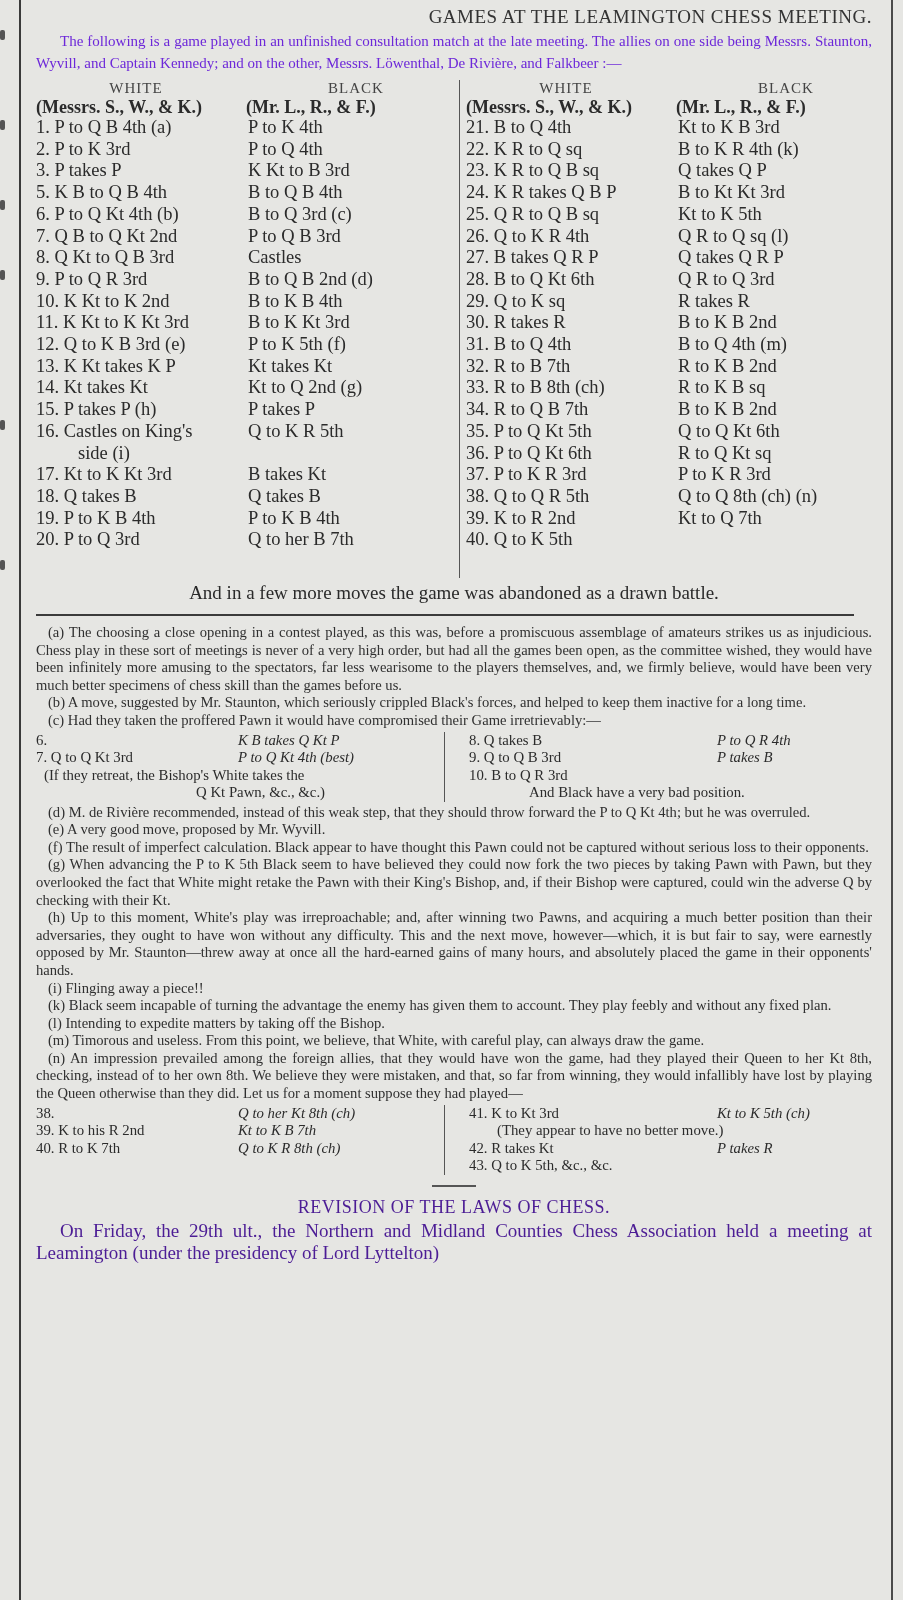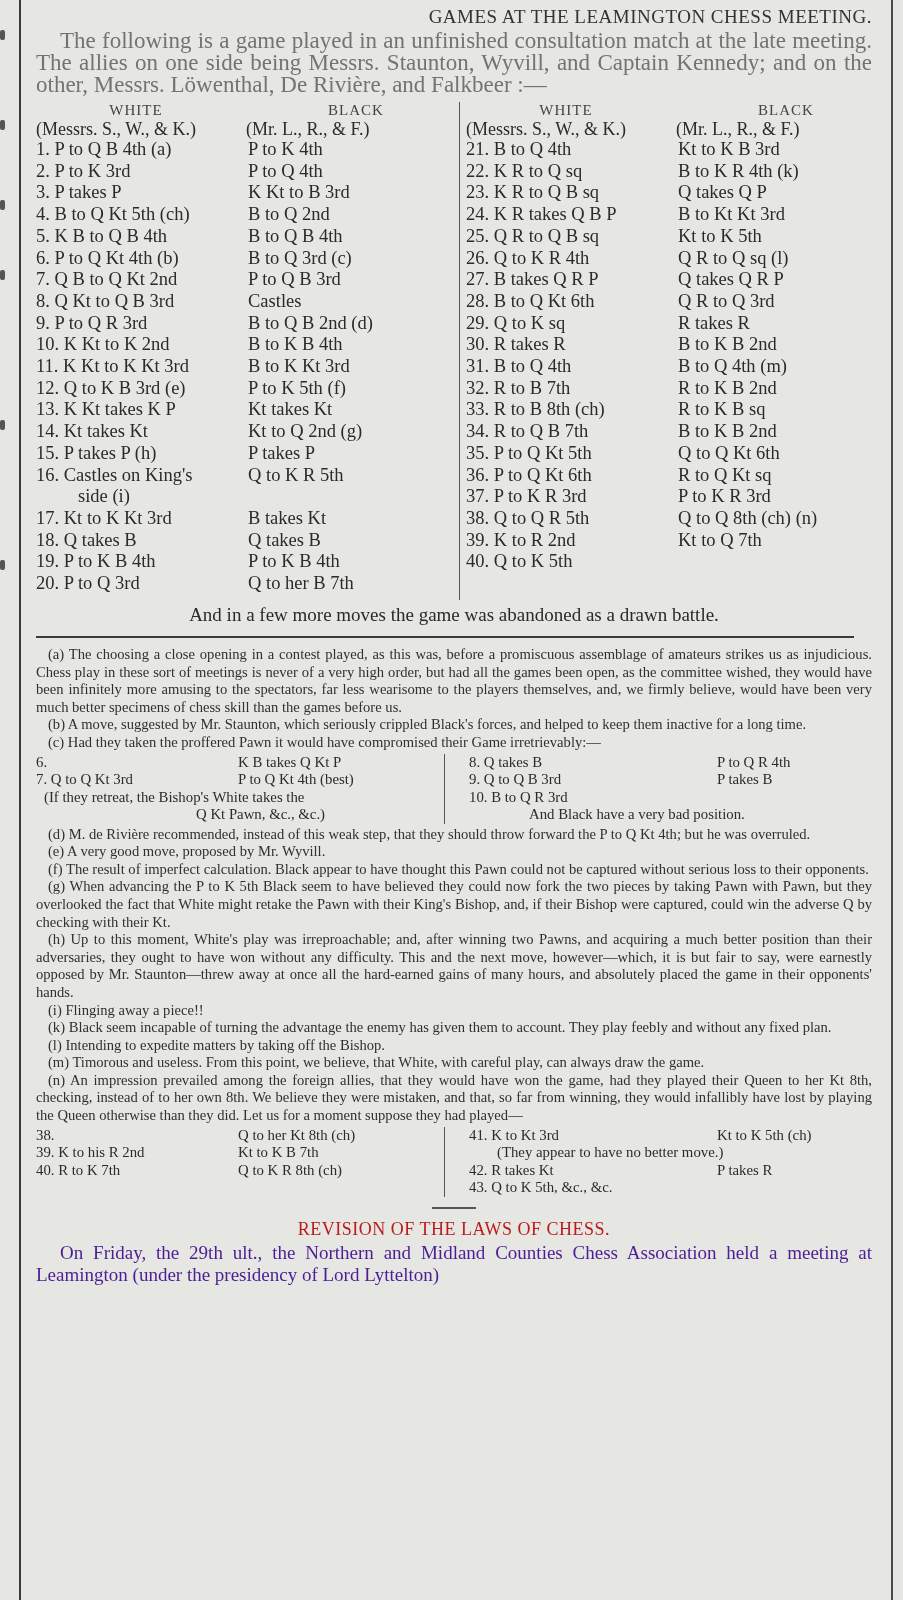--- a/index.html
+++ b/index.html
@@ -13,53 +13,53 @@
   .rule-left { position: absolute; left: 19px; top: 0; width: 2px; height: 1600px; background: #3a3a3a; }
   .rule-right { position: absolute; left: 891px; top: 0; width: 2px; height: 1600px; background: #4a4a4a; }
   .edge-marks { position: absolute; left: 0; top: 0; width: 8px; height: 1600px; }
   .edge-marks span { position: absolute; left: 0; width: 5px; height: 10px; background: #555; border-radius: 2px; }
   .col { position: absolute; left: 36px; width: 836px; top: 0; }
 
   .title {
     text-align: right; font-size: 19px; letter-spacing: 0.5px; margin-top: 6px;
     font-weight: normal; color: #333;
   }
-  .intro { font-size: 23px; line-height: 22px; text-align: justify; margin: 2px 0 0 0; text-indent: 24px; color: #737373; }
+  .intro { font-size: 15px; line-height: 22px; text-align: justify; margin: 2px 0 0 0; text-indent: 24px; color: #6d28d9; }
 
   .moves { position: relative; height: 498px; margin-top: 6px; }
   .moves .half { position: absolute; top: 0; }
   .moves .half.left { left: 0; width: 420px; }
   .moves .half.right { left: 423px; width: 420px; border-left: 1.5px solid #555; padding-left: 6px; height: 498px; }
   .hdr { display: flex; font-size: 15px; letter-spacing: 1px; color: #444; gap: 20px; }
   .hdr .w { width: 50%; text-align: center; }
   .hdr .b { width: 50%; text-align: center; }
-  .sub { display: flex; font-size: 18px; line-height: 20px; white-space: nowrap; }
+  .sub { display: flex; font-size: 18px; line-height: 20px; white-space: nowrap; font-weight: bold; }
   .sub .w { width: 210px; }
   .row { display: flex; font-size: 18.5px; line-height: 21.7px; white-space: nowrap; }
   .row .w { width: 212px; }
   .row .b { flex: 1; }
   .row.cont .w { padding-left: 42px; }
 
   .closing { text-align: center; font-size: 19px; margin-top: 4px; color: #2a2a2a; }
   .divider { border: none; border-top: 2px solid #3b3b3b; margin: 10px 0 8px 0; width: 818px; }
 
   .notes p { margin: 0; font-size: 14.6px; line-height: 17.6px; text-align: justify; text-indent: 12px; color: #303030; }
 
   .subgame { display: flex; position: relative; font-size: 14.8px; line-height: 17.5px; margin: 2px 0; }
   .subgame .sl { width: 408px; }
   .subgame .sr { flex: 1; border-left: 1.5px solid #555; padding-left: 24px; }
   .sg-row { display: flex; white-space: nowrap; }
   .sg-row .w { width: 202px; }
-  .sg-row .b { flex: 1; }
+  .sg-row .b { flex: 1; font-style: italic; }
   .sg-right .w { width: 248px; }
   .sg-note { padding-left: 8px; }
   .sg-note-right { padding-left: 28px; }
 
   .small-divider { width: 44px; border-top: 2px solid #555; margin: 10px auto 10px auto; }
-  .title2 { text-align: center; font-size: 18px; letter-spacing: 0.5px; color: #b91c1c; margin: 0; }
+  .title2 { text-align: center; font-size: 18px; letter-spacing: 0.5px; color: #4c1d95; margin: 0; }
   .intro2 { font-size: 19px; line-height: 22px; text-align: justify; text-indent: 24px; margin: 2px 0 0 0; color: #4c1d95; }
 </style>
 </head>
 <body>
 
 <div class="edge-marks">
   <span style="top:30px"></span>
     <span style="top:120px"></span>
     <span style="top:200px"></span>
     <span style="top:270px"></span>
@@ -90,24 +90,20 @@
           </div>
           <div class="row">
             <span class="w">2. P to K 3rd</span>
             <span class="b">P to Q 4th</span>
           </div>
           <div class="row">
             <span class="w">3. P takes P</span>
             <span class="b">K Kt to B 3rd</span>
           </div>
           <div class="row">
-            <span class="w">4. B to Q Kt 5th (ch)</span>
-            <span class="b">B to Q 2nd</span>
-          </div>
-          <div class="row">
             <span class="w">5. K B to Q B 4th</span>
             <span class="b">B to Q B 4th</span>
           </div>
           <div class="row">
             <span class="w">6. P to Q Kt 4th (b)</span>
             <span class="b">B to Q 3rd (c)</span>
           </div>
           <div class="row">
             <span class="w">7. Q B to Q Kt 2nd</span>
             <span class="b">P to Q B 3rd</span>

